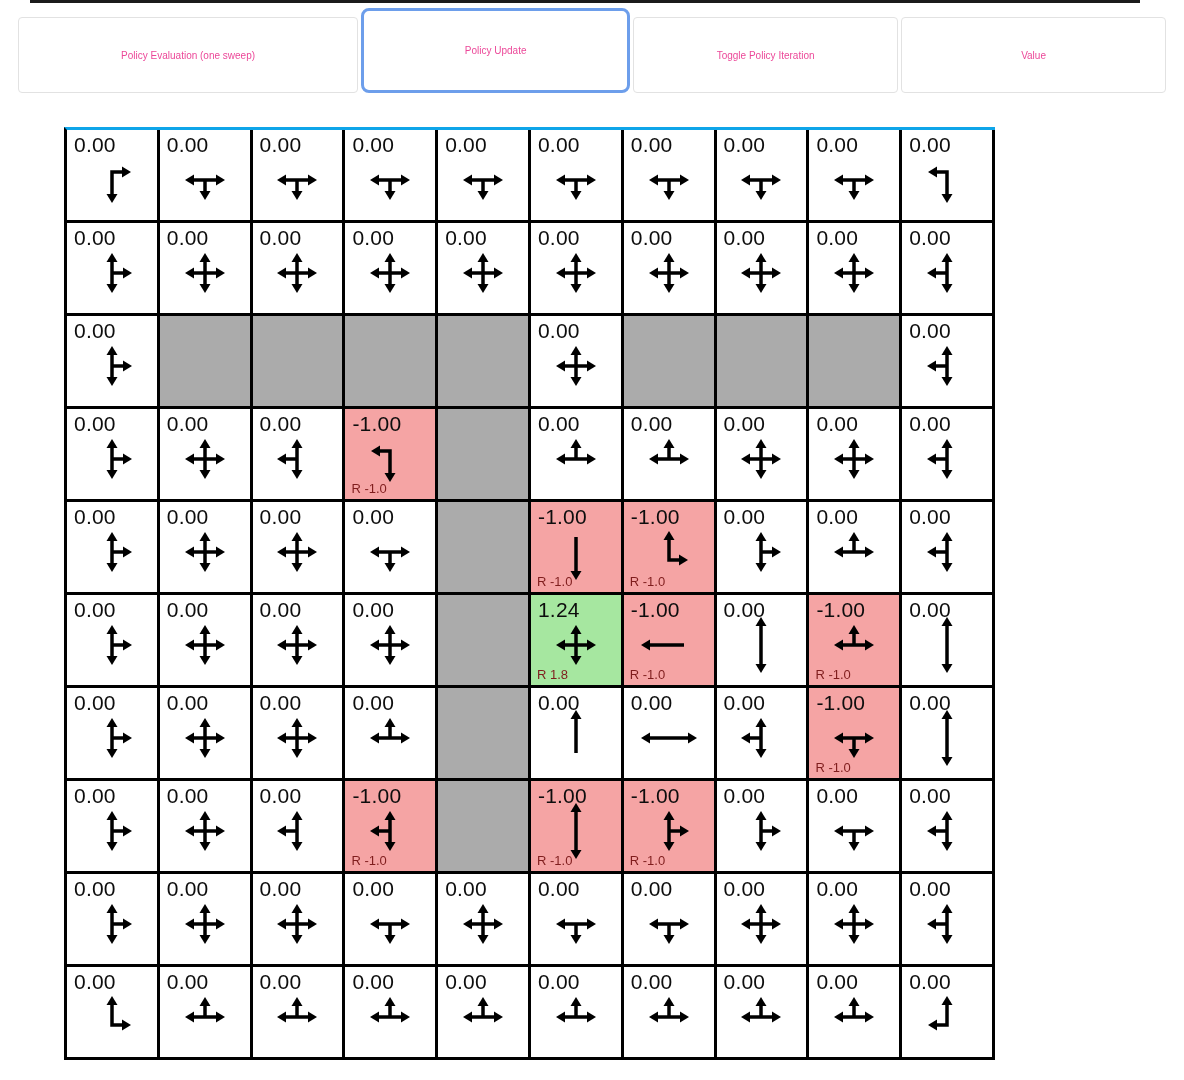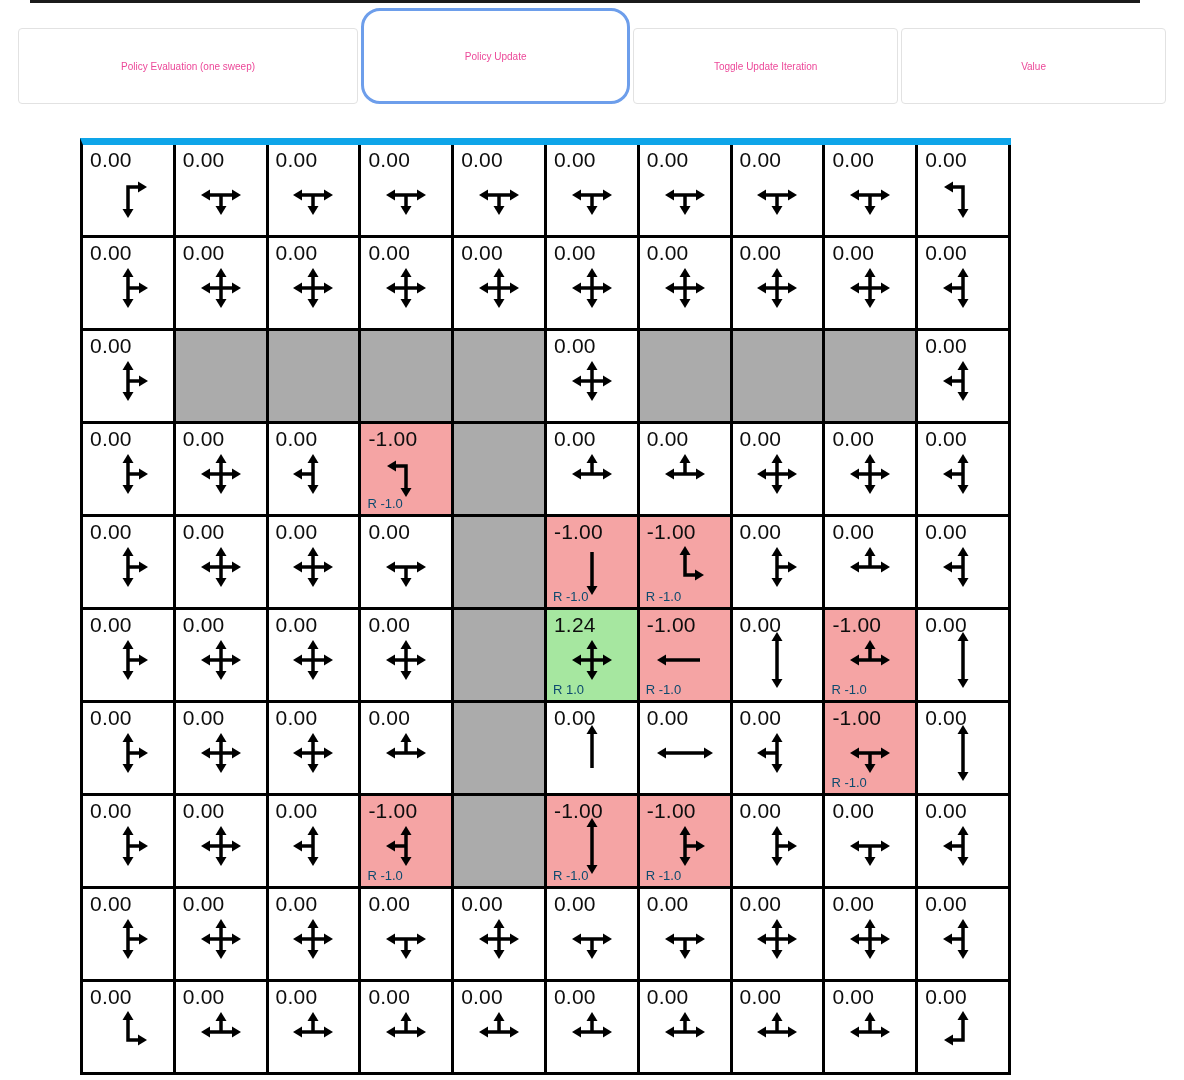--- a/index.html
+++ b/index.html
@@ -5,46 +5,46 @@
   html,body{margin:0;padding:0;background:#ffffff;font-family:"Liberation Sans",sans-serif;}
   .page{width:1184px;height:1080px;position:relative;overflow:hidden;background:#fff;}
   .top-line{position:absolute;top:0;left:30px;width:1110px;height:3px;background:#1b1b1b;}
 
   
   .toolbar{display:flex;align-items:flex-end;gap:3px;padding:8px 18px 0 18px;}
   .btn{height:76px;background:#fff;border:1px solid #e2e2e2;border-radius:4px;
        font-size:10px;color:#ec4899;cursor:pointer;display:flex;align-items:center;justify-content:center;
        font-family:"Liberation Sans",sans-serif;flex:1;}
   .btn.wide{flex:1.30;}
-  .btn.active{height:96px;border:3px solid var(--accent);border-radius:19px;}
+  .btn.active{height:85px;border:3px solid var(--accent);border-radius:8px;}
 
   
-  .grid{margin:34px 0 0 80px;display:grid;grid-template-columns:repeat(10,92.8px);
-        grid-template-rows:repeat(10,93px);border-top:7px solid #0ea5e9;border-left:3px solid #000;
+  .grid{margin:34px 0 0 64px;display:grid;grid-template-columns:repeat(10,92.8px);
+        grid-template-rows:repeat(10,93px);border-top:3px solid #0ea5e9;border-left:3px solid #000;
         width:931px;box-sizing:border-box;}
   .cell{position:relative;border-right:3px solid #000;border-bottom:3px solid #000;
         box-sizing:border-box;background:#fff;}
   .cell.wall{background:var(--wall);}
   .cell.neg{background:var(--neg);}
   .cell.pos{background:var(--pos);}
   .val{position:absolute;top:3px;left:7px;font-size:21px;color:#0d0d0d;letter-spacing:0.2px;}
   .arrow{position:absolute;left:50%;top:55%;transform:translate(-50%,-50%);width:46px;height:46px;}
   .arrow svg{overflow:visible;display:block;}
-  .rw{position:absolute;bottom:3px;left:6px;font-size:13px;color:#0c4a6e;}
+  .rw{position:absolute;bottom:3px;left:6px;font-size:13px;color:#7f1d1d;}
 </style>
 </head>
 <body>
 
 <div class="page">
   <div class="top-line"></div>
 
   <div class="toolbar">
     <button class="btn wide">Policy Evaluation (one sweep)</button>
     <button class="btn active">Policy Update</button>
-    <button class="btn">Toggle Update Iteration</button>
+    <button class="btn">Toggle Policy Iteration</button>
     <button class="btn">Value</button>
   </div>
 
   <div class="grid">
       <div class="cell">
         <div class="val">0.00</div>
         <div class="arrow">
           <svg viewBox="-23 -23 46 46" width="46" height="46">
             <polyline points="0,14 0,-8 10,-8" fill="none" stroke="#000" stroke-width="3.5"></polyline>
             <polygon points="0,23 -5.5,14 5.5,14" fill="#000"></polygon>
@@ -665,21 +665,21 @@
             <line x1="0" y1="0" x2="0" y2="-11" stroke="#000" stroke-width="3.5"></line>
             <polygon points="0,-20 5.5,-11 -5.5,-11" fill="#000"></polygon>
             <line x1="0" y1="0" x2="0" y2="11" stroke="#000" stroke-width="3.5"></line>
             <polygon points="0,20 -5.5,11 5.5,11" fill="#000"></polygon>
             <line x1="0" y1="0" x2="-11" y2="0" stroke="#000" stroke-width="3.5"></line>
             <polygon points="-20,0 -11,-5.5 -11,5.5" fill="#000"></polygon>
             <line x1="0" y1="0" x2="11" y2="0" stroke="#000" stroke-width="3.5"></line>
             <polygon points="20,0 11,5.5 11,-5.5" fill="#000"></polygon>
           </svg>
         </div>
-        <div class="rw">R 1.0</div>
+        <div class="rw">R 1.8</div>
       </div>
       <div class="cell neg">
         <div class="val">-1.00</div>
         <div class="arrow">
           <svg viewBox="-23 -23 46 46" width="46" height="46">
             <line x1="15" y1="0" x2="-19" y2="0" stroke="#000" stroke-width="3.5"></line>
             <polygon points="-28,0 -19,-5.5 -19,5.5" fill="#000"></polygon>
           </svg>
         </div>
         <div class="rw">R -1.0</div>

